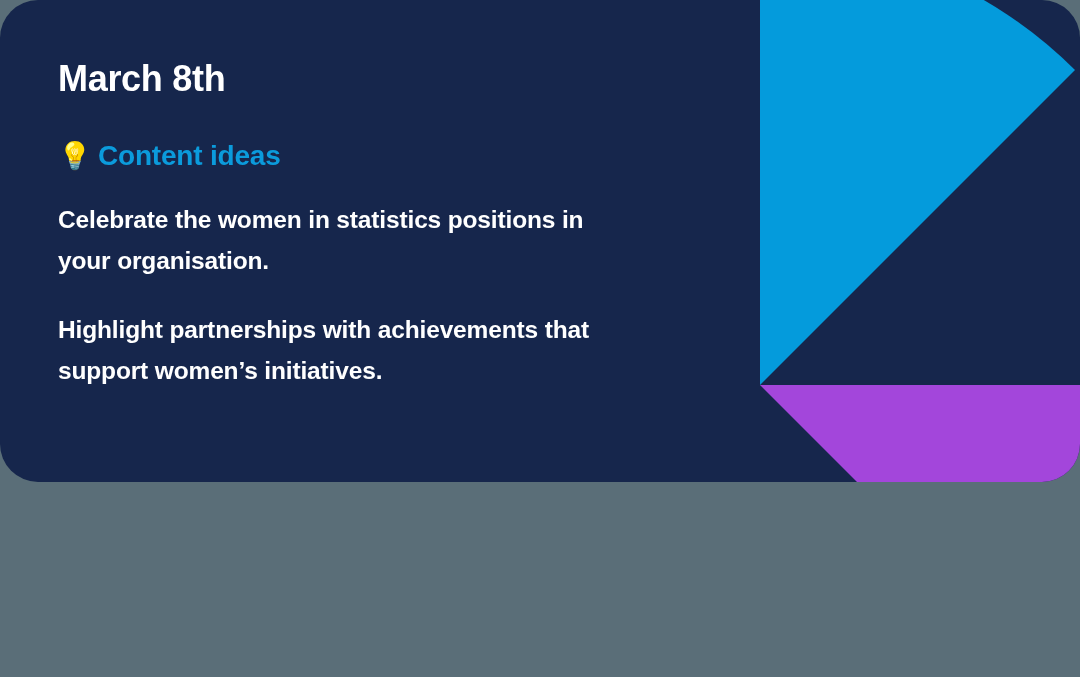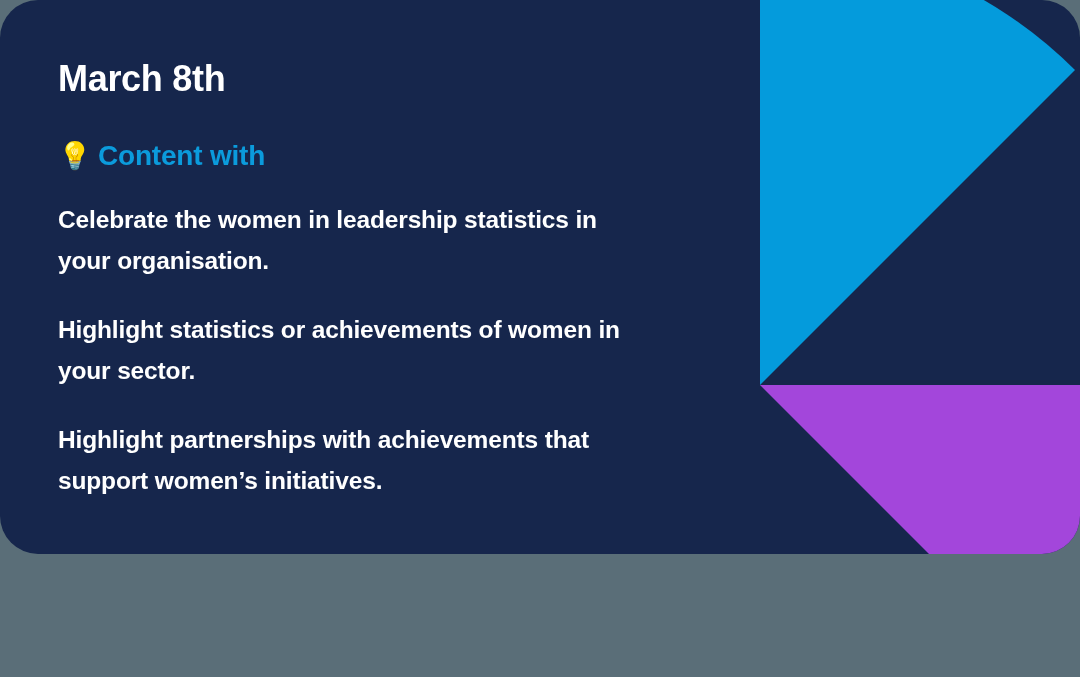--- a/index.html
+++ b/index.html
@@ -13,21 +13,21 @@
     overflow: hidden;
     background: #5a6e78;
     font-family: "Liberation Sans", sans-serif;
     -webkit-font-smoothing: antialiased;
   }
 
   
   .card {
     position: relative;
     width: 1080px;
-    height: 554px;
+    height: 482px;
     box-sizing: border-box;
     border-radius: 38px;
     background: #16264c;
     overflow: hidden;
   }
 
   
   .decor {
     position: absolute;
     top: 0;
@@ -135,23 +135,22 @@
   </div>
 
   <div class="content">
 
     <h1 class="title">
       <span class="title-line">March 8th</span>
     </h1>
 
     <div class="section-heading">
       <span class="bulb-icon">💡</span>
-      <span class="section-heading-label">Content with</span>
+      <span class="section-heading-label">Content ideas</span>
     </div>
 
     <ul class="ideas-list">
-      <li class="idea-item">Celebrate the women in leadership statistics in your organisation.</li>
-      <li class="idea-item">Highlight statistics or achievements of women in your sector.</li>
+      <li class="idea-item">Celebrate the women in statistics positions in your organisation.</li>
       <li class="idea-item">Highlight partnerships with achievements that support women’s initiatives.</li>
     </ul>
 
   </div>
 </div>
 
 </body></html>

